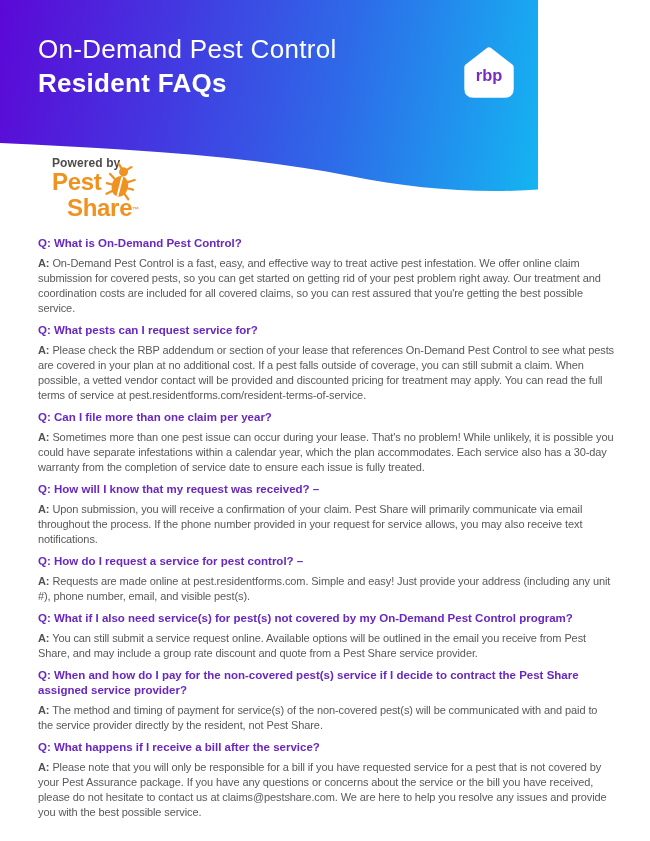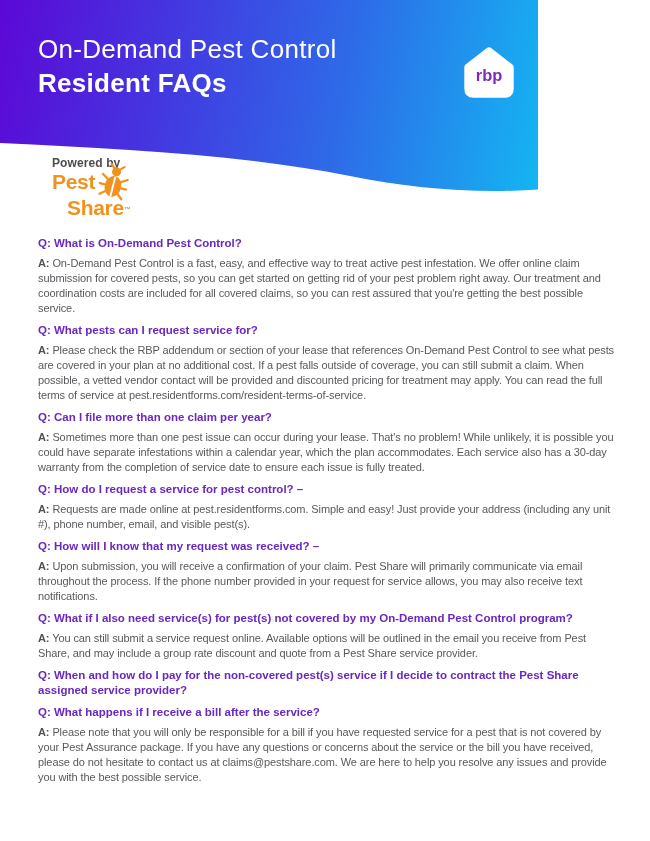--- a/index.html
+++ b/index.html
@@ -25,21 +25,21 @@
   .sn-by { font-size: 8px; font-weight: 600; margin-top: 9px; margin-right: 2px; }
   .sn-words { display: flex; flex-direction: row; font-size: 15px; font-weight: 800; line-height: 13px; letter-spacing: -0.3px; }
   .sn-words span:last-child { margin-left: 3px; }
 
   .wave { position: absolute; left: 0; bottom: 0; width: 650px; height: 75px; display: block; }
 
   
   .pestshare { position: absolute; left: 52px; top: 156px; }
   .powered-by { font-size: 12px; font-weight: 600; color: #4c4c4e; margin-bottom: 2px; letter-spacing: 0.1px; }
   .ps-row { display: flex; align-items: flex-start; }
-  .ps-word { font-size: 21px; font-weight: 800; color: #f0921f; line-height: 20px; letter-spacing: -0.3px; }
+  .ps-word { font-size: 24px; font-weight: 800; color: #f0921f; line-height: 20px; letter-spacing: -0.3px; }
   .ps-share-row { margin-left: 15px; margin-top: -2px; display: flex; align-items: center; }
   .ps-tm { font-size: 7px; font-weight: 700; color: #f0921f; margin-top: 2px; }
   .bug { margin-left: 4px; margin-top: -8px; transform: rotate(14deg); }
 
   
   .main { padding: 21px 36px 0 38px; }
   .faq-item { margin-bottom: 7px; }
   .faq-q {
     color: #6a28c0; font-size: 11.5px; font-weight: 700;
     line-height: 15px; margin-bottom: 5px; letter-spacing: 0px;
@@ -116,36 +116,37 @@
     <div class="faq-q">Q: What pests can I request service for?</div>
     <div class="faq-a"><strong>A:</strong><span> Please check the RBP addendum or section of your lease that references On-Demand Pest Control to see what pests are covered in your plan at no additional cost. If a pest falls outside of coverage, you can still submit a claim. When possible, a vetted vendor contact will be provided and discounted pricing for treatment may apply. You can read the full terms of service at pest.residentforms.com/resident-terms-of-service.</span></div>
   </div>
 
   <div class="faq-item">
     <div class="faq-q">Q: Can I file more than one claim per year?</div>
     <div class="faq-a"><strong>A:</strong><span> Sometimes more than one pest issue can occur during your lease. That's no problem! While unlikely, it is possible you could have separate infestations within a calendar year, which the plan accommodates. Each service also has a 30-day warranty from the completion of service date to ensure each issue is fully treated.</span></div>
   </div>
 
   <div class="faq-item">
-    <div class="faq-q">Q: How do I request a service for pest control? –</div>
-    <div class="faq-a"><strong>A:</strong><span> Requests are made online at pest.residentforms.com. Simple and easy! Just provide your address (including any unit #), phone number, email, and visible pest(s).</span></div>
+    <div class="faq-q">Q: How will I know that my request was received? –</div>
+    <div class="faq-a"><strong>A:</strong><span> Upon submission, you will receive a confirmation of your claim. Pest Share will primarily communicate via email throughout the process. If the phone number provided in your request for service allows, you may also receive text notifications.</span></div>
   </div>
 
   <div class="faq-item">
-    <div class="faq-q">Q: How will I know that my request was received? –</div>
-    <div class="faq-a"><strong>A:</strong><span> Upon submission, you will receive a confirmation of your claim. Pest Share will primarily communicate via email throughout the process. If the phone number provided in your request for service allows, you may also receive text notifications.</span></div>
+    <div class="faq-q">Q: How do I request a service for pest control? –</div>
+    <div class="faq-a"><strong>A:</strong><span> Requests are made online at pest.residentforms.com. Simple and easy! Just provide your address (including any unit #), phone number, email, and visible pest(s).</span></div>
   </div>
 
   <div class="faq-item">
     <div class="faq-q">Q: What if I also need service(s) for pest(s) not covered by my On-Demand Pest Control program?</div>
     <div class="faq-a"><strong>A:</strong><span> You can still submit a service request online. Available options will be outlined in the email you receive from Pest Share, and may include a group rate discount and quote from a Pest Share service provider.</span></div>
   </div>
 
   <div class="faq-item">
     <div class="faq-q">Q: When and how do I pay for the non-covered pest(s) service if I decide to contract the Pest Share assigned service provider?</div>
+    <div class="faq-a"><strong>A:</strong><span> The method and timing of payment for service(s) of the non-covered pest(s) will be communicated with and paid to the service provider directly by the resident, not Pest Share.</span></div>
   </div>
 
   <div class="faq-item">
     <div class="faq-q">Q: What happens if I receive a bill after the service?</div>
     <div class="faq-a"><strong>A:</strong><span> Please note that you will only be responsible for a bill if you have requested service for a pest that is not covered by your Pest Assurance package. If you have any questions or concerns about the service or the bill you have received, please do not hesitate to contact us at claims@pestshare.com. We are here to help you resolve any issues and provide you with the best possible service.</span></div>
   </div>
 
 </div>
 
 </body></html>

